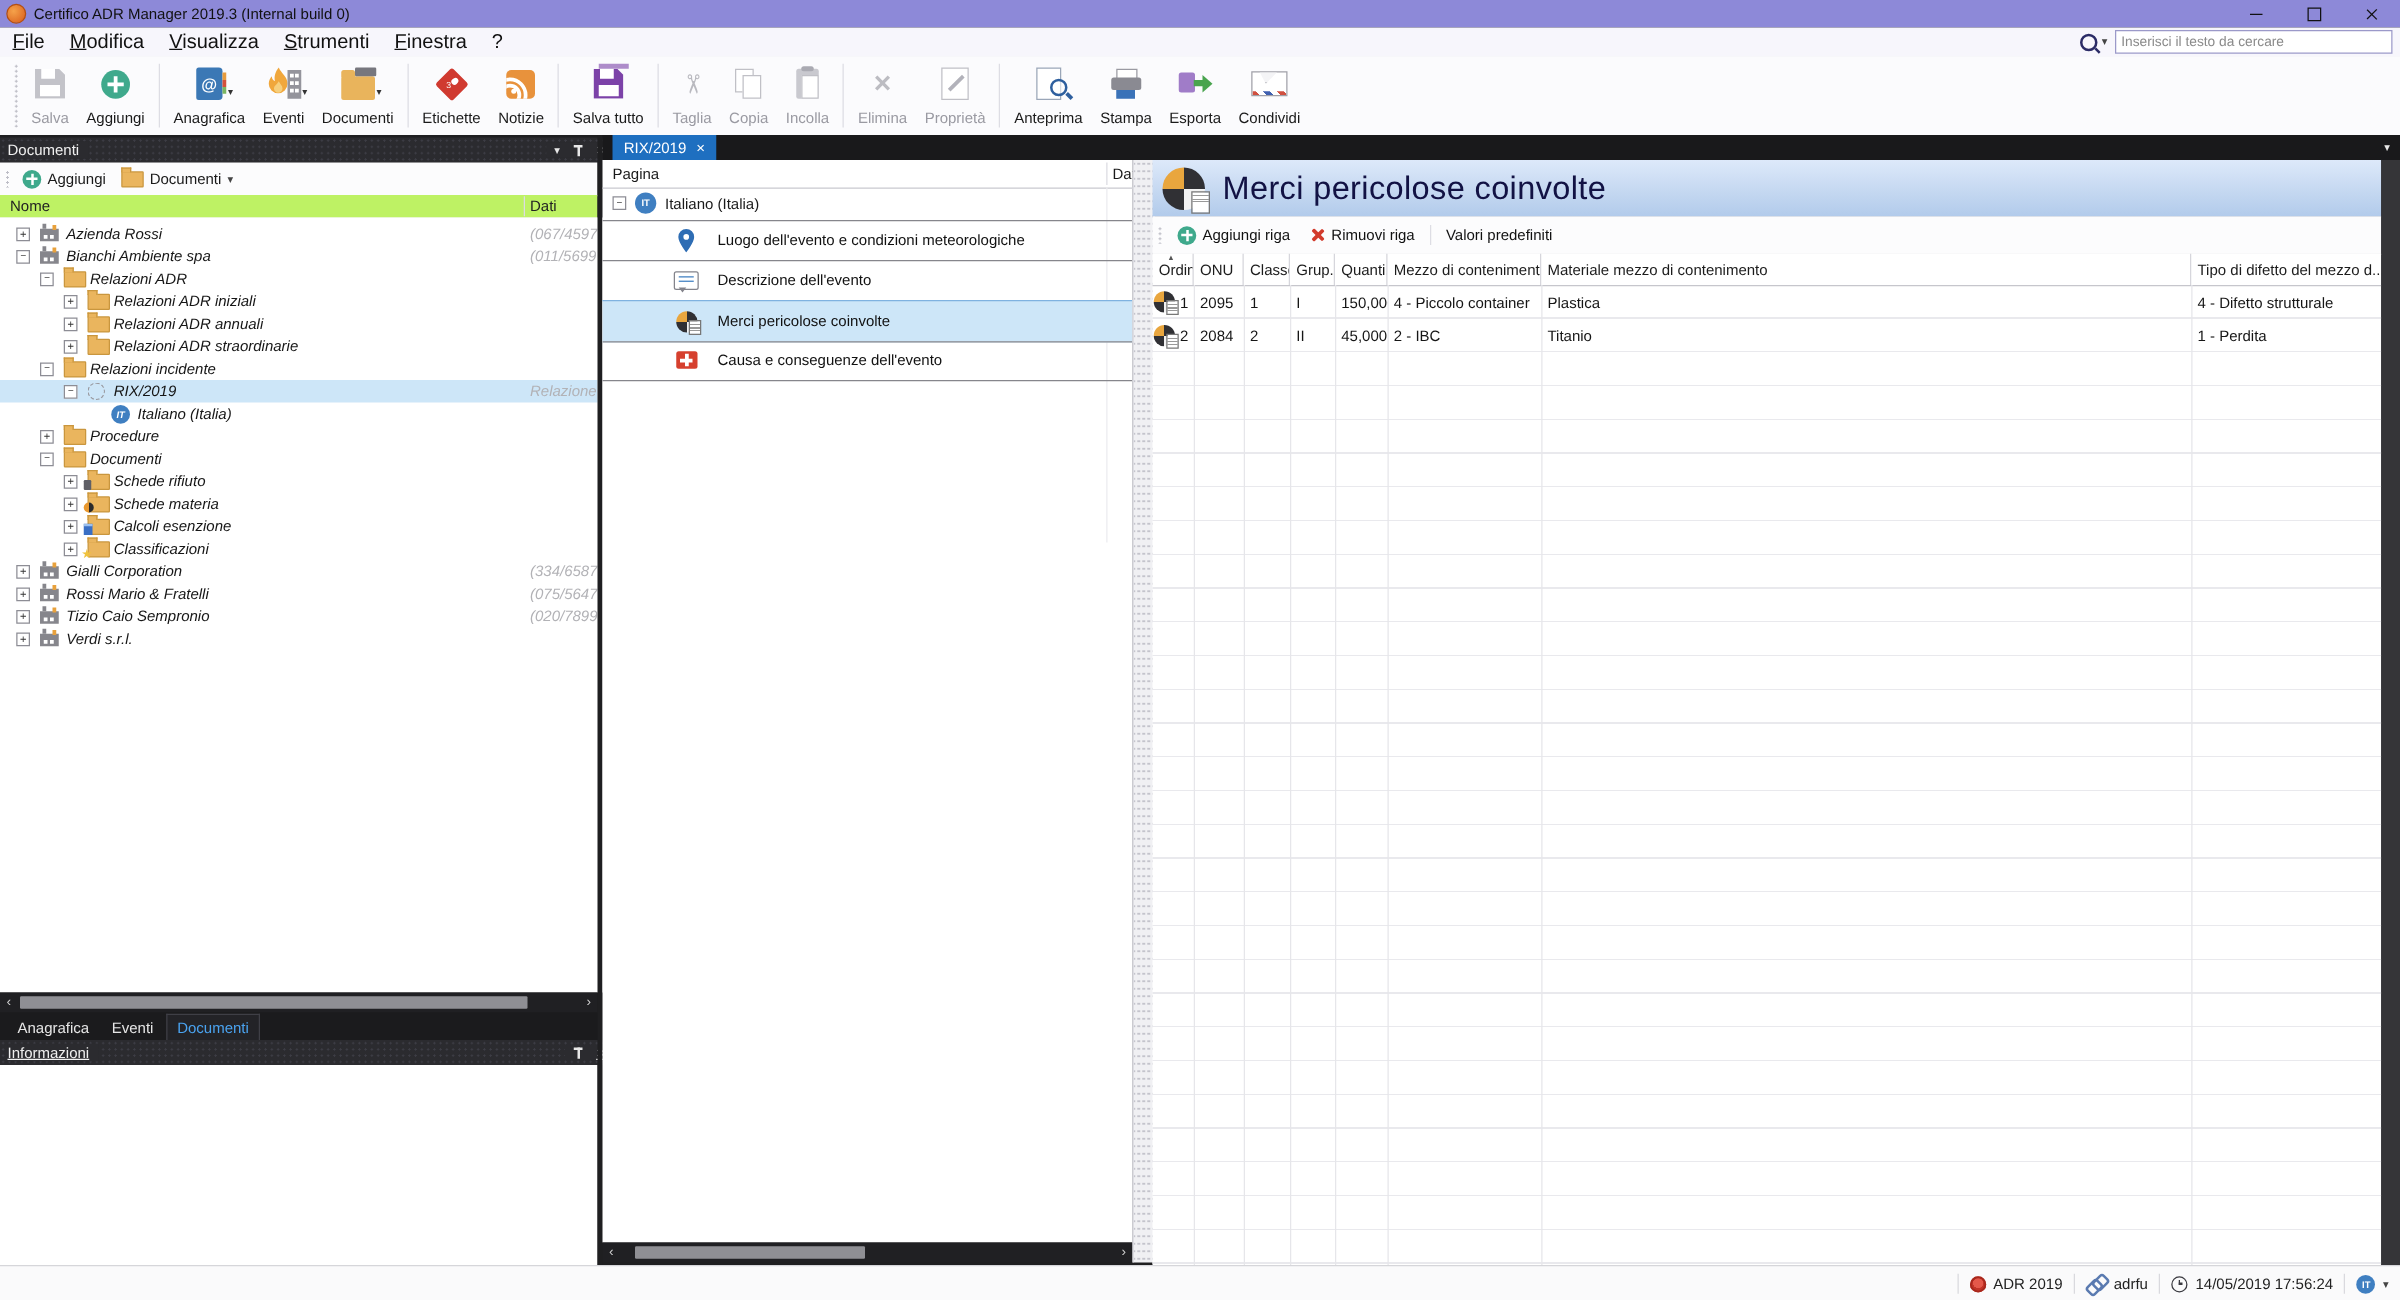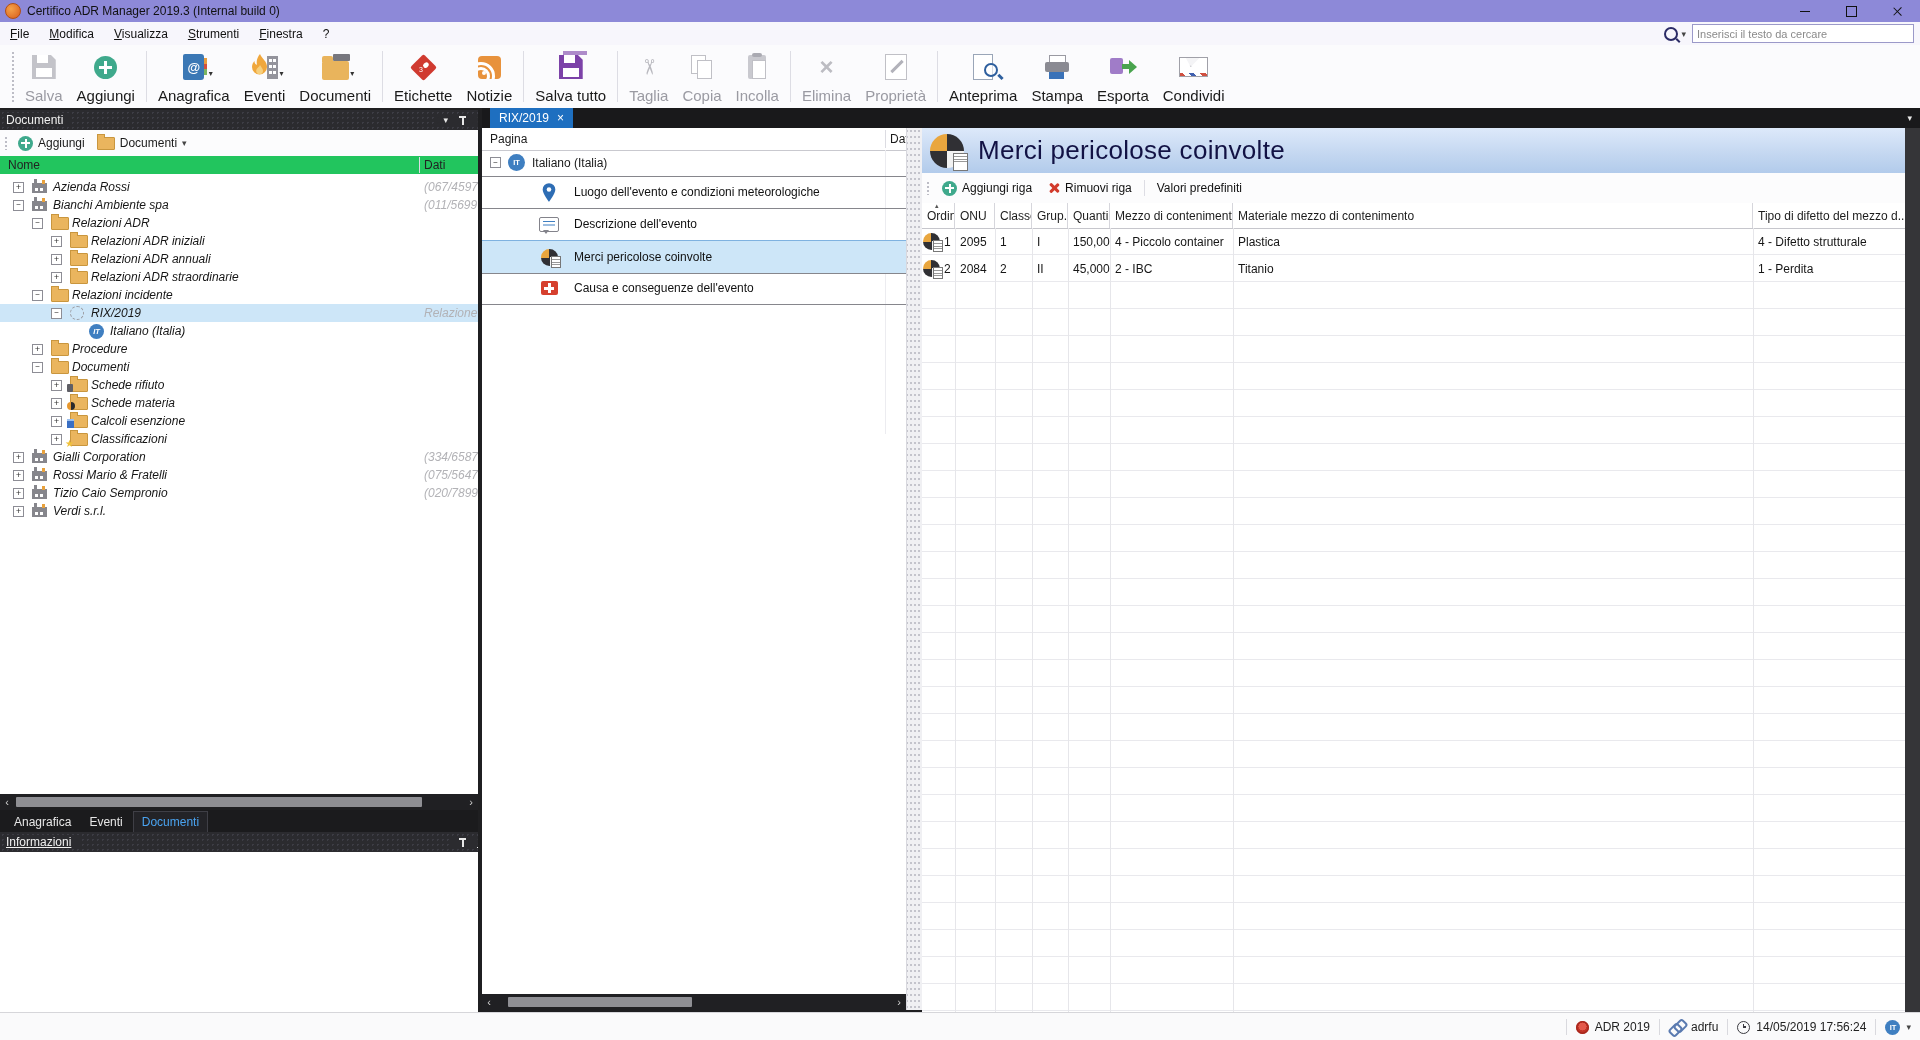--- a/index.html
+++ b/index.html
@@ -14,35 +14,35 @@
   .win-btns{margin-left:auto;display:flex;height:100%;}
   .wbtn{width:46px;height:100%;display:flex;align-items:center;justify-content:center;}
   .glyph-min{width:10px;height:1px;background:#111;}
   .glyph-max{width:9px;height:9px;border:1px solid #111;}
   .glyph-close{position:relative;width:11px;height:11px;}
   .glyph-close::before,.glyph-close::after{content:"";position:absolute;left:5px;top:0;width:1.4px;height:11px;background:#111;}
   .glyph-close::before{transform:rotate(45deg);} .glyph-close::after{transform:rotate(-45deg);}
 
   
   .menubar{left:0;top:22px;width:1920px;height:23px;background:#f7f6fc;border-bottom:1px solid #e4e3ef;display:flex;align-items:center;}
-  .mi{display:inline-block;padding:2px 10px;font-size:12px;color:#111;}
+  .mi{display:inline-block;padding:2px 10px;font-size:16px;color:#111;}
   .mi::first-letter{text-decoration:underline;}
   .menu-right{margin-left:auto;display:flex;align-items:center;gap:6px;padding-right:6px;}
   .ic-search{width:10px;height:10px;border:2px solid #2b2b66;border-radius:50%;position:relative;}
   .ic-search::after{content:"";position:absolute;width:2px;height:5px;background:#2b2b66;transform:rotate(-45deg);right:-3px;bottom:-4px;}
   .caret{color:#444;font-size:9px;}
   .caret::after{content:"▾";}
   .search-input{width:212px;height:17px;border:1px solid #9b99c9;background:#fff;font-family:inherit;font-size:11px;color:#444;padding:0 4px;}
   .search-input::placeholder{color:#8a8a8a;}
 
   
   .toolbar{left:0;top:45px;width:1920px;height:63px;background:#fbfbfd;display:flex;align-items:stretch;padding-left:8px;}
   .grip{width:4px;margin:6px 3px;background-image:radial-gradient(circle,#bdbdc6 1px,transparent 1px);background-size:4px 4px;}
   .tbtn{display:flex;flex-direction:column;align-items:center;justify-content:flex-start;padding:4px 7px 0 7px;position:relative;}
-  .tbtn .tlab{font-size:15px;margin-top:2px;color:#1a1a1a;white-space:nowrap;}
+  .tbtn .tlab{font-size:12px;margin-top:2px;color:#1a1a1a;white-space:nowrap;}
   .tbtn.dis .tlab{color:#9a9aa2;}
   .tbtn .iconbox{height:36px;display:flex;align-items:center;justify-content:center;min-width:30px;position:relative;}
   .ddcaret{position:absolute;right:-4px;top:20px;font-size:8px;color:#333;}
   .ddcaret::after{content:"▾";}
   .tsep{width:1px;background:#dddde4;margin:6px 4px;}
 
   
   .i-add{width:23px;height:23px;border-radius:50%;background:#3fa98c;position:relative;}
   .i-add::before,.i-add::after{content:"";position:absolute;background:#fff;}
   .i-add::before{left:5px;right:5px;top:10px;height:3px;}
@@ -110,21 +110,21 @@
   .dk-close{color:#e8e8e8;font-size:12px;line-height:1;} .dk-close::after{content:"×";}
 
   
   .lp-toolbar{left:0;top:130px;width:478px;height:26px;background:#fcfcfd;display:flex;align-items:center;border-bottom:1px solid #ececf0;}
   .plus-sm{width:15px;height:15px;border-radius:50%;background:#3fa98c;position:relative;flex:none;}
   .plus-sm::before,.plus-sm::after{content:"";position:absolute;background:#fff;}
   .plus-sm::before{left:3px;right:3px;top:6.5px;height:2px;}
   .plus-sm::after{top:3px;bottom:3px;left:6.5px;width:2px;}
   .ic-folder{width:16px;height:11px;background:#eab55e;border:1px solid #c9963e;border-radius:1px;position:relative;flex:none;}
   .ic-folder::before{content:"";position:absolute;top:-4px;left:-1px;width:6px;height:3px;background:#eab55e;border:1px solid #c9963e;border-bottom:none;}
-  .lp-cols{left:0;top:156px;width:478px;height:18px;background:#22c55e;border-bottom:1px solid #e6e6ea;}
+  .lp-cols{left:0;top:156px;width:478px;height:18px;background:#bef264;border-bottom:1px solid #e6e6ea;}
   .lp-cols .cname{position:absolute;left:8px;top:2px;color:#222;}
   .lp-cols .cdati{position:absolute;left:424px;top:2px;color:#222;}
   .lp-cols::after{content:"";position:absolute;left:419px;top:1px;bottom:1px;width:1px;background:#dcdce2;}
   .lp-tree{left:0;top:174px;width:542px;height:620px;background:#fff;font-style:italic;}
   .trow{position:absolute;left:0;width:478px;height:18px;}
   .trow.sel{background:#cde6f8;}
   .exp{position:absolute;top:3.5px;width:11px;height:11px;background:#fff;border:1px solid #8d8d95;box-sizing:border-box;display:flex;align-items:center;justify-content:center;font-size:9px;line-height:1;color:#333;}
   .exp.plus::after{content:"+";} .exp.minus::after{content:"−";font-size:8px;}
   .tico{position:absolute;top:2px;width:18px;height:14px;display:flex;align-items:center;justify-content:flex-start;}
   .tlabel{position:absolute;top:2px;white-space:nowrap;color:#161616;}

